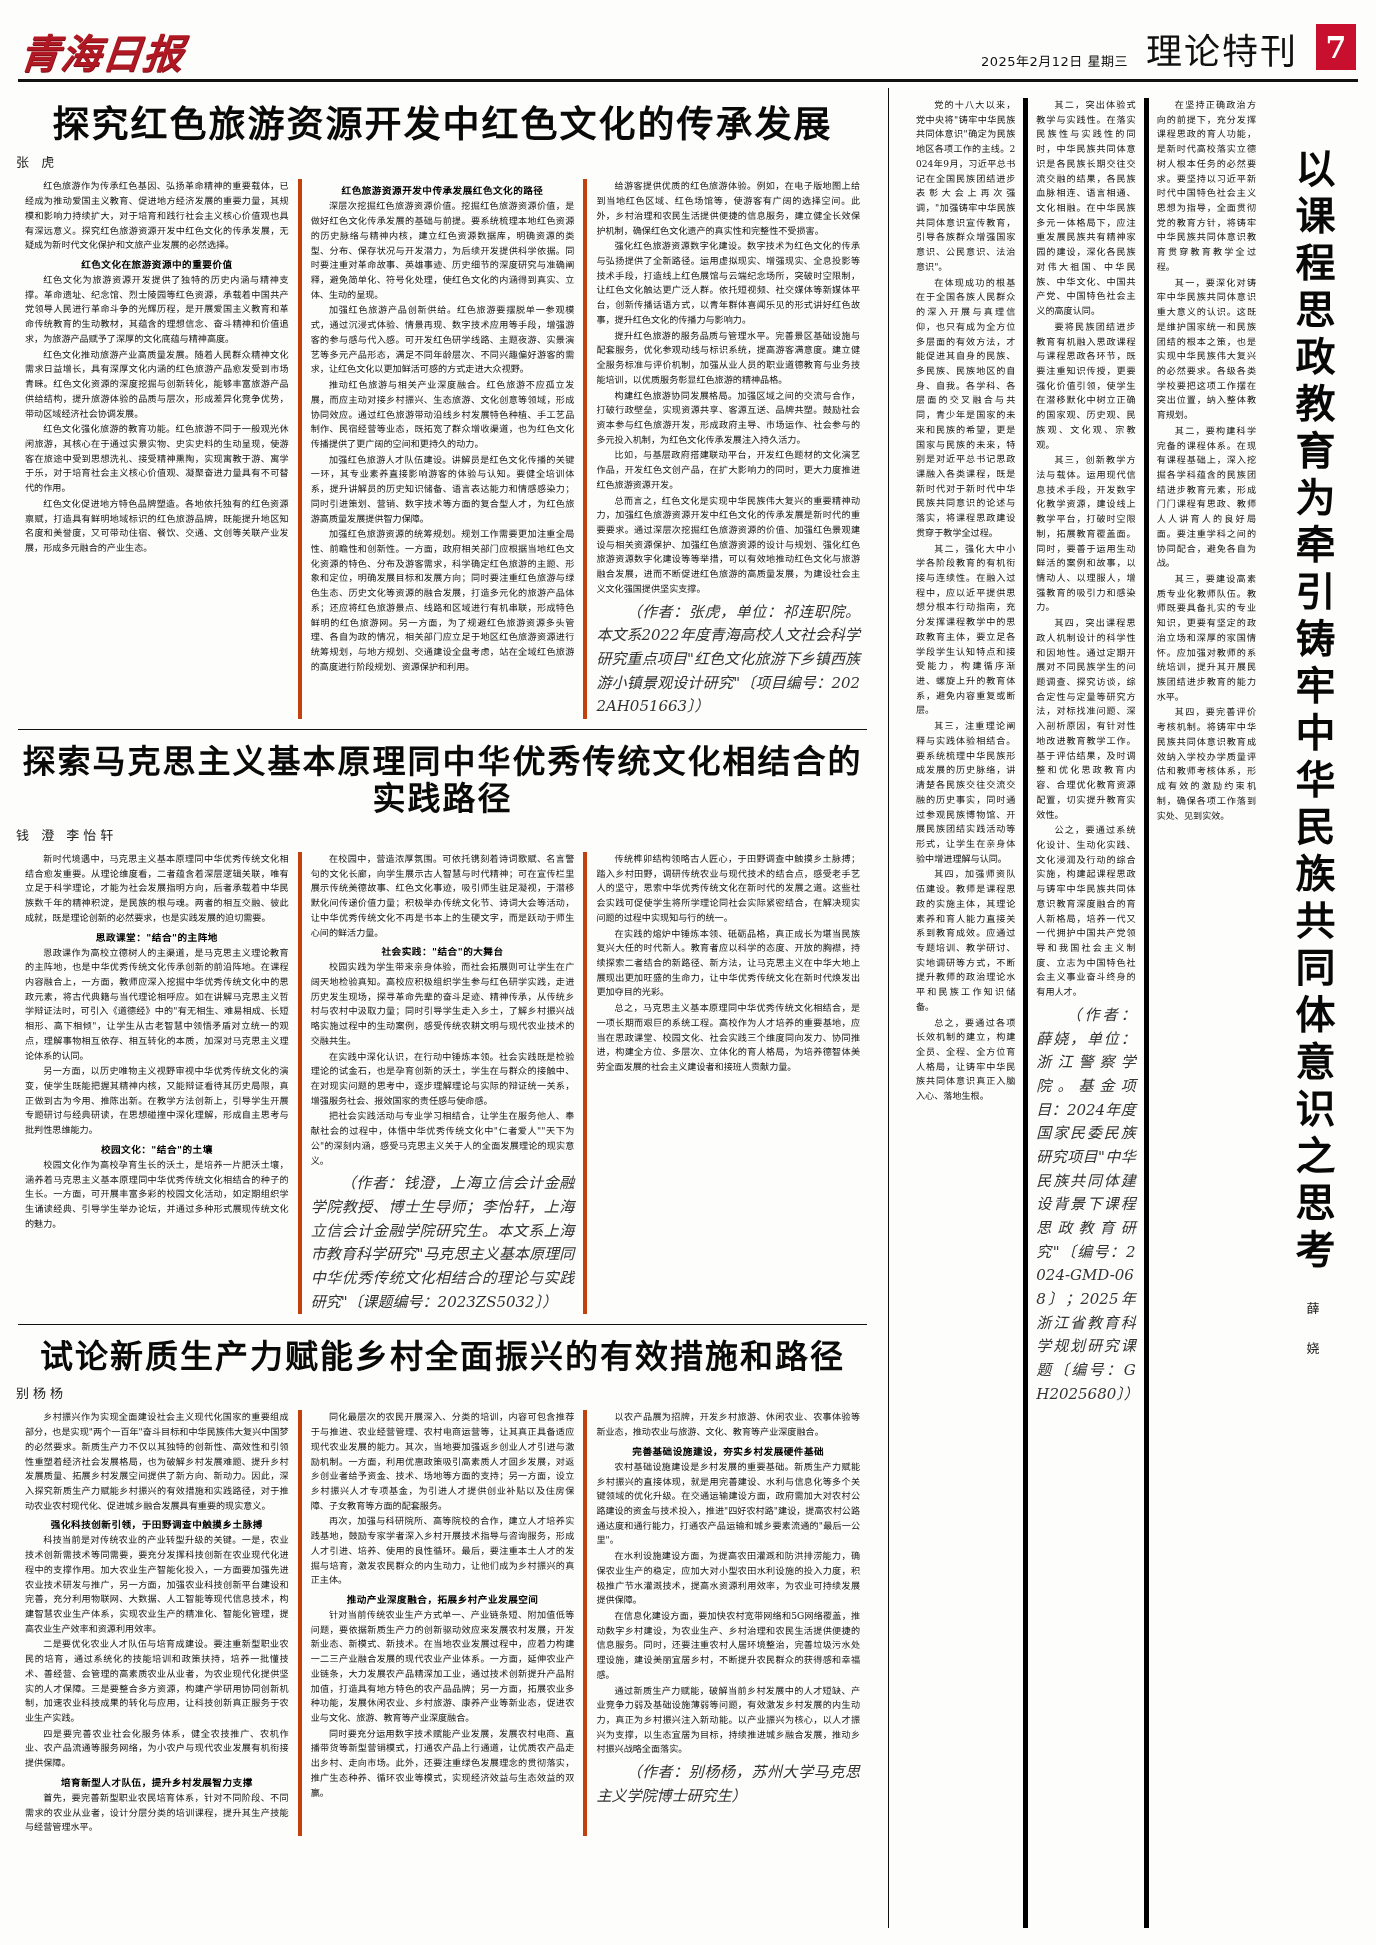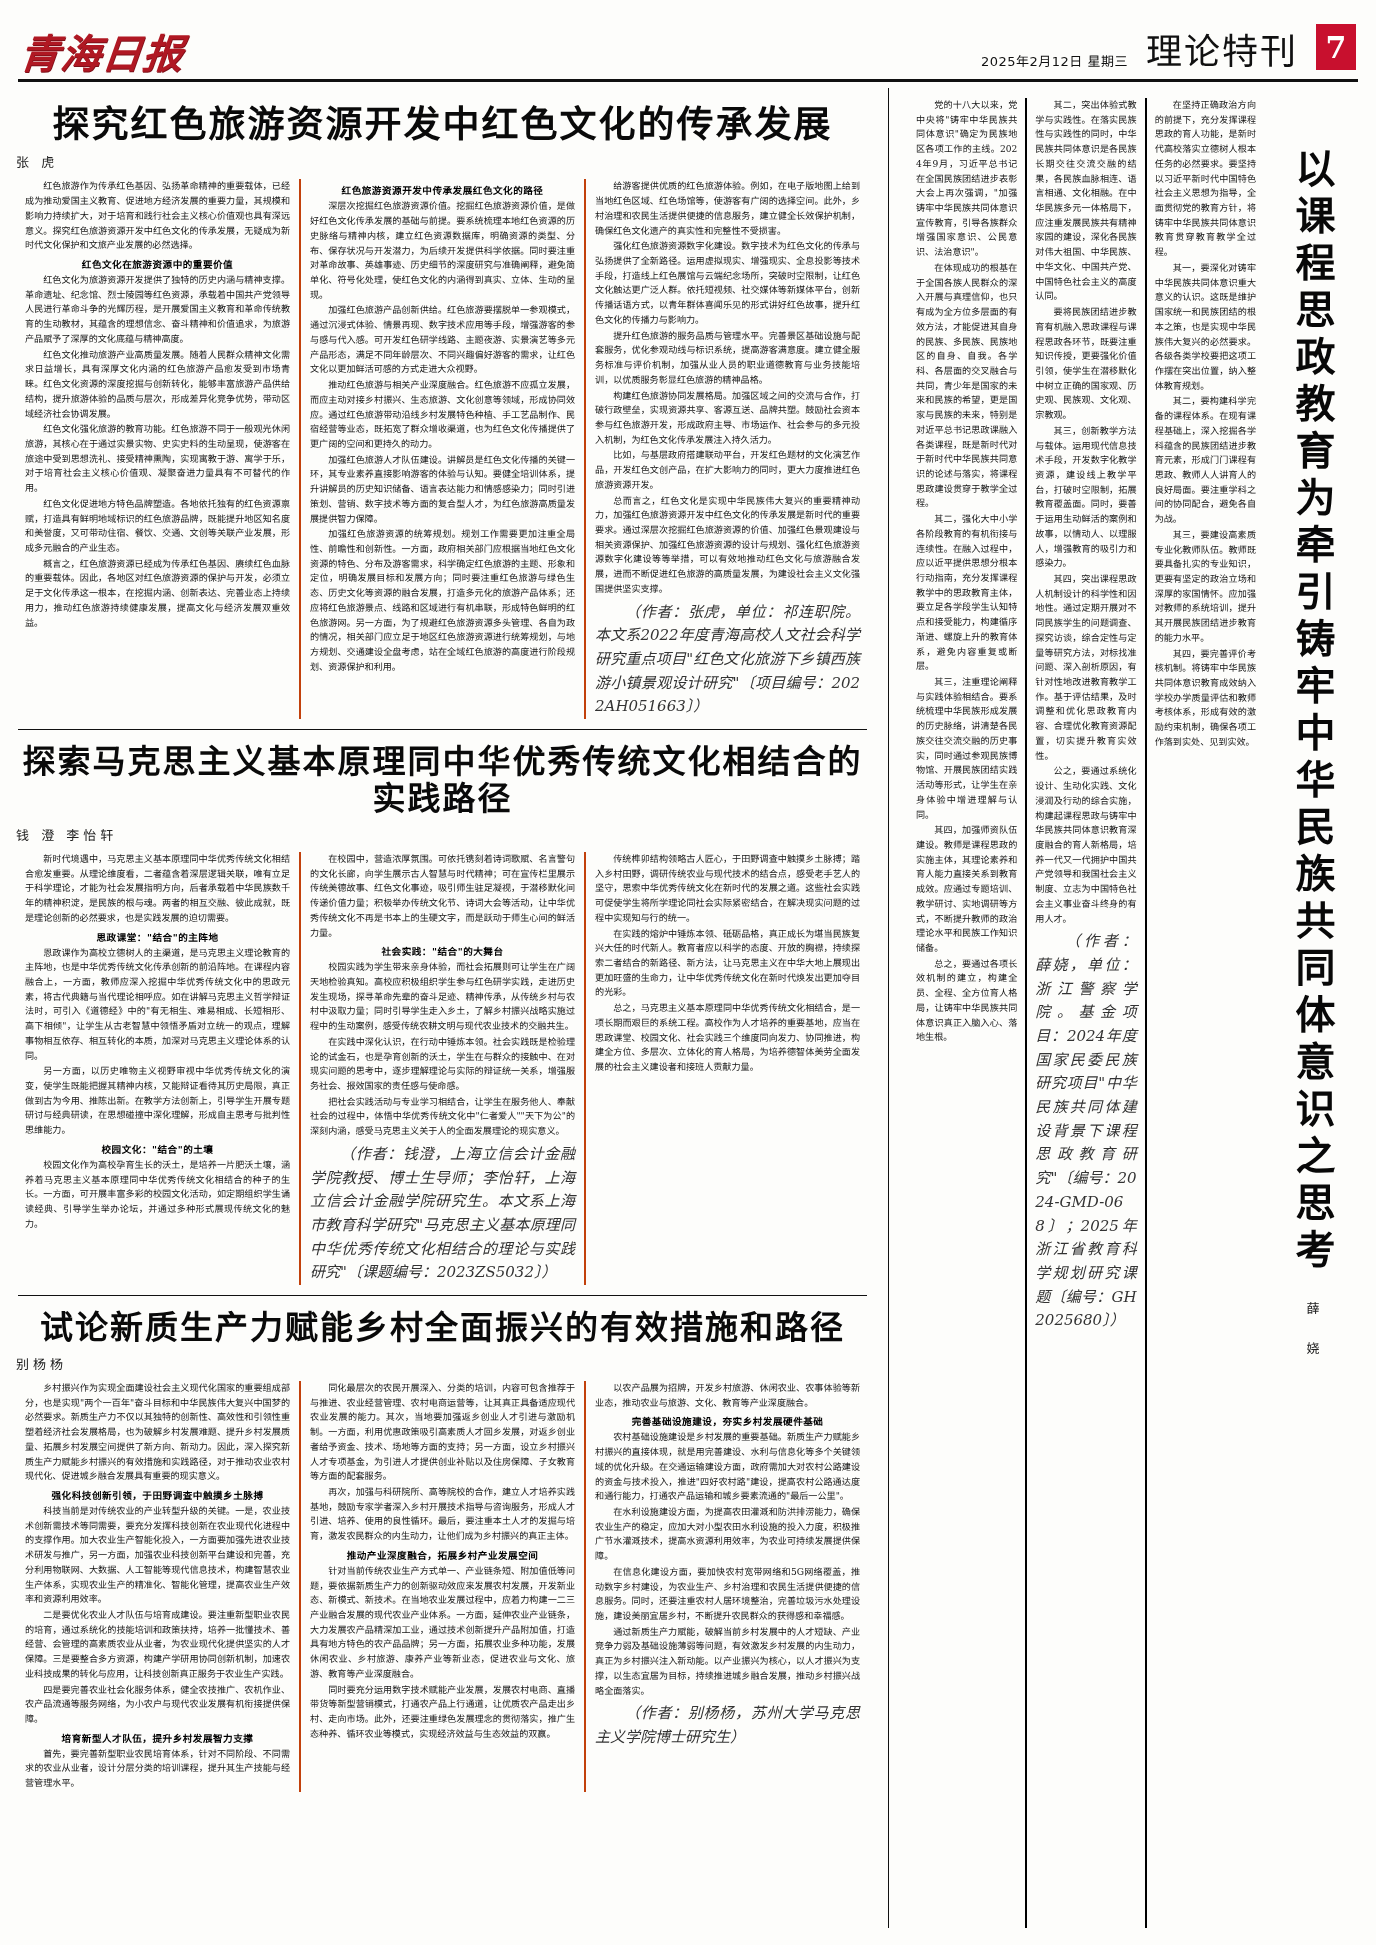--- a/index.html
+++ b/index.html
@@ -59,21 +59,21 @@
   .byline {
     text-align:left; font-size:13px; letter-spacing:4px;
     color:#222; padding:3px 0 8px 0;
     font-family:"DejaVu Serif","Liberation Serif",serif;
   }
 
   
   .cols3 { display:flex; gap:0; }
   .col {
     flex:1; padding:0 9px;
-    border-left:2px solid #c2410c;
+    border-left:4px solid #c2410c;
   }
   .col:first-child { border-left:none; }
   .para {
     font-family:"DejaVu Serif","Liberation Serif",serif;
     font-size:9.1px; line-height:1.62;
     text-align:justify; text-justify:inter-ideograph;
     text-indent:2em; margin:0 0 1px 0; color:#151515;
     word-break:break-all;
   }
   .subhead {
@@ -99,21 +99,21 @@
     font-family:"DejaVu Serif","Liberation Serif",serif;
     font-size:40px; font-weight:bold; letter-spacing:7px;
     line-height:1.02; color:#080808; height:1140px;
   }
   .vert-byline {
     writing-mode:vertical-rl; text-orientation:upright;
     font-size:13px; letter-spacing:6px; color:#222; margin-top:14px;
     font-family:"DejaVu Serif","Liberation Serif",serif;
   }
   .vert-cols { flex:1; display:flex; padding-top:10px; }
-  .vcol { flex:1; padding:0 8px; border-left:2px solid #000000; }
+  .vcol { flex:1; padding:0 8px; border-left:5px solid #000000; }
   .vcol:first-child { border-left:none; }
 
   .divider-h { border-top:1px solid #111; margin:10px 2px 0 2px; }
 </style>
 </head>
 <body>
 
 <div class="page">
 
   <div class="masthead">
@@ -136,21 +136,20 @@
         <div class="headline h-xl">探究红色旅游资源开发中红色文化的传承发展</div>
         <div class="byline">张 虎</div>
         <div class="cols3">
           <div class="col">
               <div class="para">红色旅游作为传承红色基因、弘扬革命精神的重要载体，已经成为推动爱国主义教育、促进地方经济发展的重要力量，其规模和影响力持续扩大，对于培育和践行社会主义核心价值观也具有深远意义。探究红色旅游资源开发中红色文化的传承发展，无疑成为新时代文化保护和文旅产业发展的必然选择。</div>
               <div class="subhead">红色文化在旅游资源中的重要价值</div>
               <div class="para">红色文化为旅游资源开发提供了独特的历史内涵与精神支撑。革命遗址、纪念馆、烈士陵园等红色资源，承载着中国共产党领导人民进行革命斗争的光辉历程，是开展爱国主义教育和革命传统教育的生动教材，其蕴含的理想信念、奋斗精神和价值追求，为旅游产品赋予了深厚的文化底蕴与精神高度。</div>
               <div class="para">红色文化推动旅游产业高质量发展。随着人民群众精神文化需求日益增长，具有深厚文化内涵的红色旅游产品愈发受到市场青睐。红色文化资源的深度挖掘与创新转化，能够丰富旅游产品供给结构，提升旅游体验的品质与层次，形成差异化竞争优势，带动区域经济社会协调发展。</div>
               <div class="para">红色文化强化旅游的教育功能。红色旅游不同于一般观光休闲旅游，其核心在于通过实景实物、史实史料的生动呈现，使游客在旅途中受到思想洗礼、接受精神熏陶，实现寓教于游、寓学于乐，对于培育社会主义核心价值观、凝聚奋进力量具有不可替代的作用。</div>
               <div class="para">红色文化促进地方特色品牌塑造。各地依托独有的红色资源禀赋，打造具有鲜明地域标识的红色旅游品牌，既能提升地区知名度和美誉度，又可带动住宿、餐饮、交通、文创等关联产业发展，形成多元融合的产业生态。</div>
-              <div class="para">概言之，红色旅游资源已经成为传承红色基因、赓续红色血脉的重要载体。因此，各地区对红色旅游资源的保护与开发，必须立足于文化传承这一根本，在挖掘内涵、创新表达、完善业态上持续用力，推动红色旅游持续健康发展，提高文化与经济发展双重效益。</div>
             </div>
           <div class="col">
               <div class="subhead">红色旅游资源开发中传承发展红色文化的路径</div>
               <div class="para">深层次挖掘红色旅游资源价值。挖掘红色旅游资源价值，是做好红色文化传承发展的基础与前提。要系统梳理本地红色资源的历史脉络与精神内核，建立红色资源数据库，明确资源的类型、分布、保存状况与开发潜力，为后续开发提供科学依据。同时要注重对革命故事、英雄事迹、历史细节的深度研究与准确阐释，避免简单化、符号化处理，使红色文化的内涵得到真实、立体、生动的呈现。</div>
               <div class="para">加强红色旅游产品创新供给。红色旅游要摆脱单一参观模式，通过沉浸式体验、情景再现、数字技术应用等手段，增强游客的参与感与代入感。可开发红色研学线路、主题夜游、实景演艺等多元产品形态，满足不同年龄层次、不同兴趣偏好游客的需求，让红色文化以更加鲜活可感的方式走进大众视野。</div>
               <div class="para">推动红色旅游与相关产业深度融合。红色旅游不应孤立发展，而应主动对接乡村振兴、生态旅游、文化创意等领域，形成协同效应。通过红色旅游带动沿线乡村发展特色种植、手工艺品制作、民宿经营等业态，既拓宽了群众增收渠道，也为红色文化传播提供了更广阔的空间和更持久的动力。</div>
               <div class="para">加强红色旅游人才队伍建设。讲解员是红色文化传播的关键一环，其专业素养直接影响游客的体验与认知。要健全培训体系，提升讲解员的历史知识储备、语言表达能力和情感感染力；同时引进策划、营销、数字技术等方面的复合型人才，为红色旅游高质量发展提供智力保障。</div>
               <div class="para">加强红色旅游资源的统筹规划。规划工作需要更加注重全局性、前瞻性和创新性。一方面，政府相关部门应根据当地红色文化资源的特色、分布及游客需求，科学确定红色旅游的主题、形象和定位，明确发展目标和发展方向；同时要注重红色旅游与绿色生态、历史文化等资源的融合发展，打造多元化的旅游产品体系；还应将红色旅游景点、线路和区域进行有机串联，形成特色鲜明的红色旅游网。另一方面，为了规避红色旅游资源多头管理、各自为政的情况，相关部门应立足于地区红色旅游资源进行统筹规划，与地方规划、交通建设全盘考虑，站在全域红色旅游的高度进行阶段规划、资源保护和利用。</div>
             </div>
           <div class="col">

